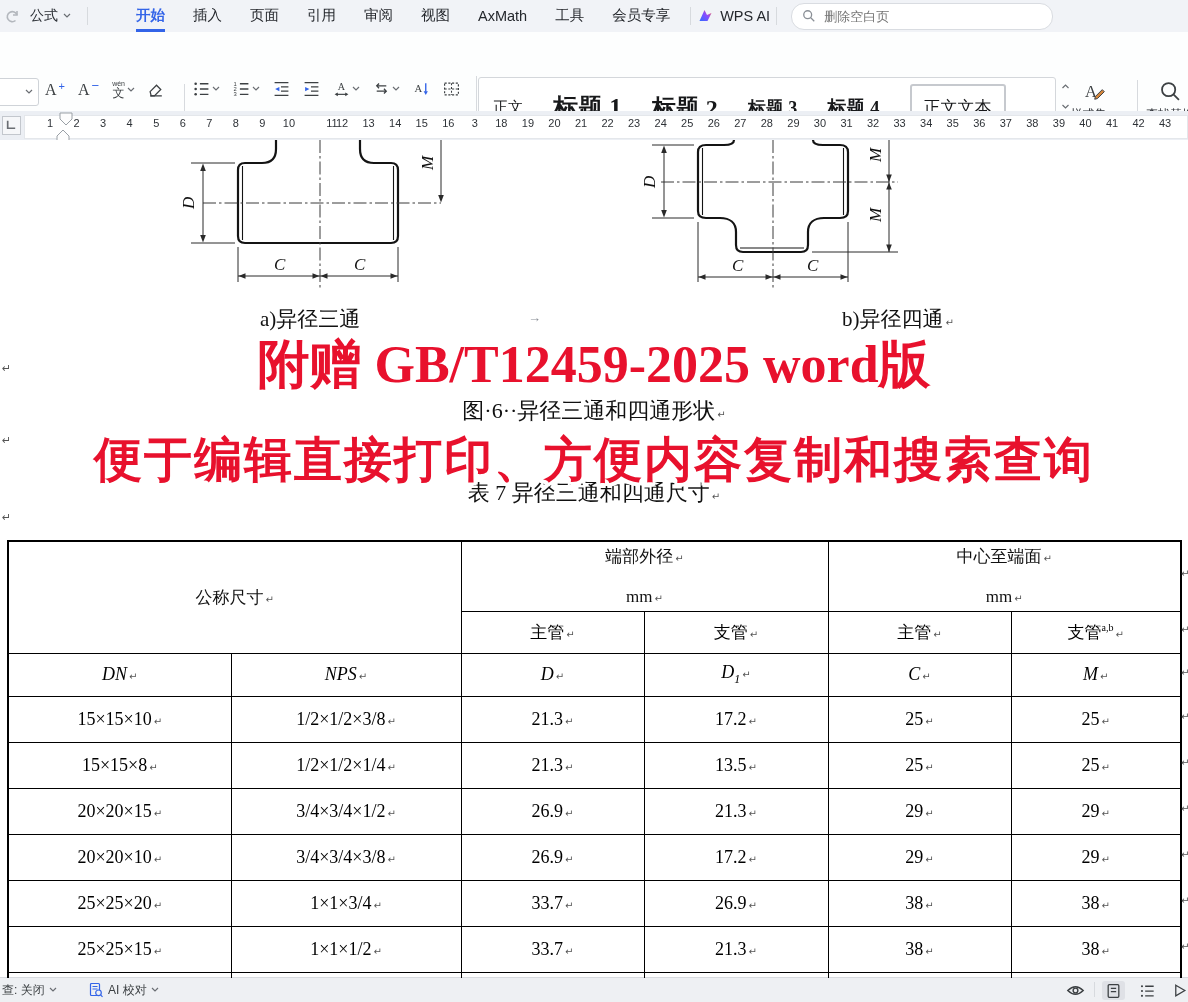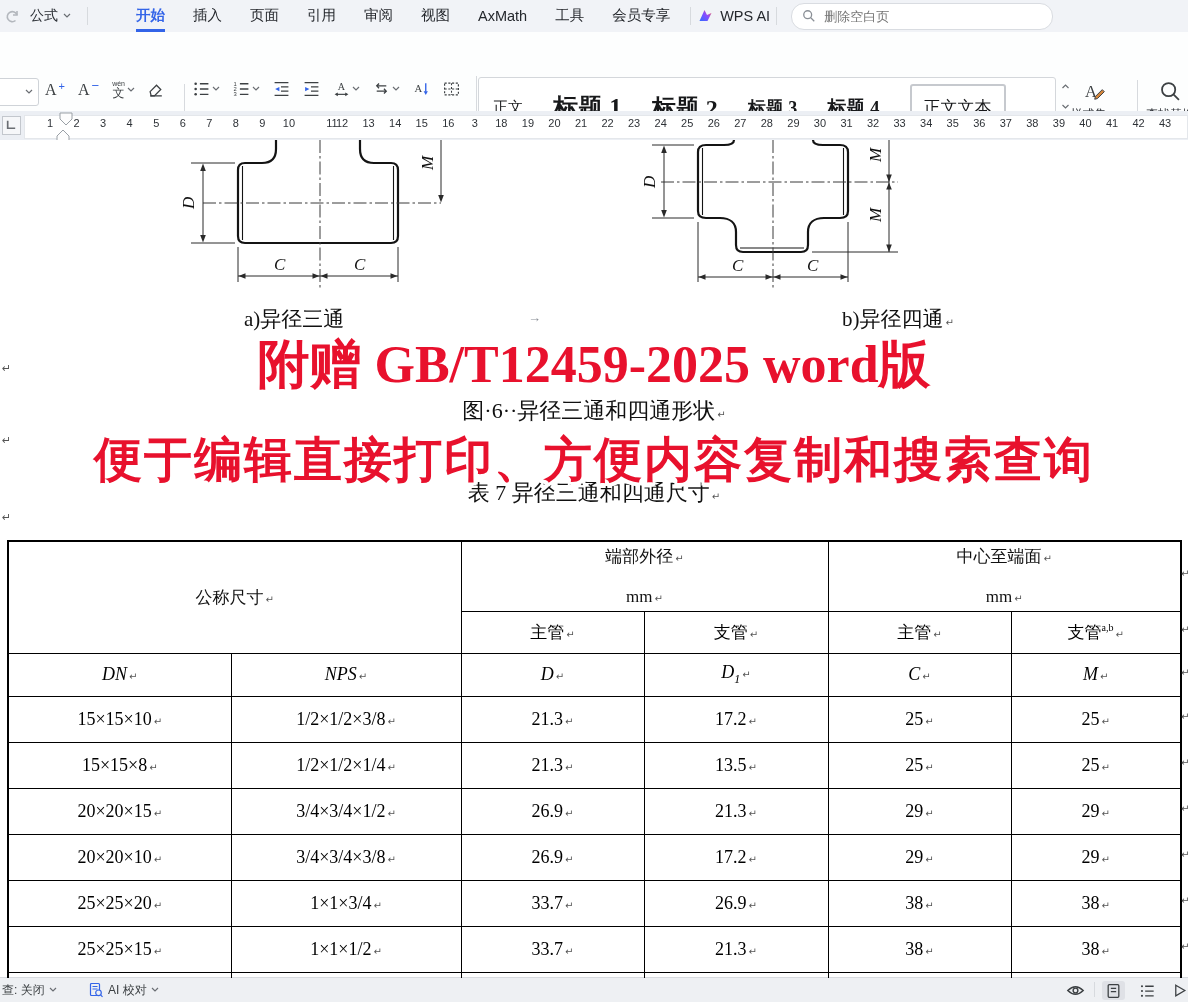--- a/index.html
+++ b/index.html
@@ -515,21 +515,21 @@
       <path d="M82 82V142M232 82V142" stroke="#2a2a2a" stroke-width="1"></path>
       <path d="M82 137H232" stroke="#2a2a2a" stroke-width="1"></path>
       <polygon points="89.5,134.2 89.5,139.8 82.5,137" fill="#2a2a2a"></polygon>
       <polygon points="149.5,134.2 149.5,139.8 156.5,137" fill="#2a2a2a"></polygon>
       <polygon points="164.5,134.2 164.5,139.8 157.5,137" fill="#2a2a2a"></polygon>
       <polygon points="224.5,134.2 224.5,139.8 231.5,137" fill="#2a2a2a"></polygon>
       <text class="dimtext" x="116" y="131">C</text>
       <text class="dimtext" x="191" y="131">C</text>
     </svg>
 
-    <div class="fig-label" style="left:244px;top:165px;">
+    <div class="fig-label" style="left:260px;top:165px;">
       <span>a)异径三通</span></div>
     <div class="tabmark" style="left:528px;top:170px;">
       <span>→</span></div>
     <div class="fig-label" style="left:842px;top:165px;">
       <span>b)异径四通</span><span class="pmark">↵</span></div>
 
     <div id="overlay1" class="overlay">附赠 GB/T12459-2025 word版</div>
     <div id="overlay2" class="overlay">便于编辑直接打印、方便内容复制和搜索查询</div>
 
     <div class="doc-caption" style="top:256px;">

